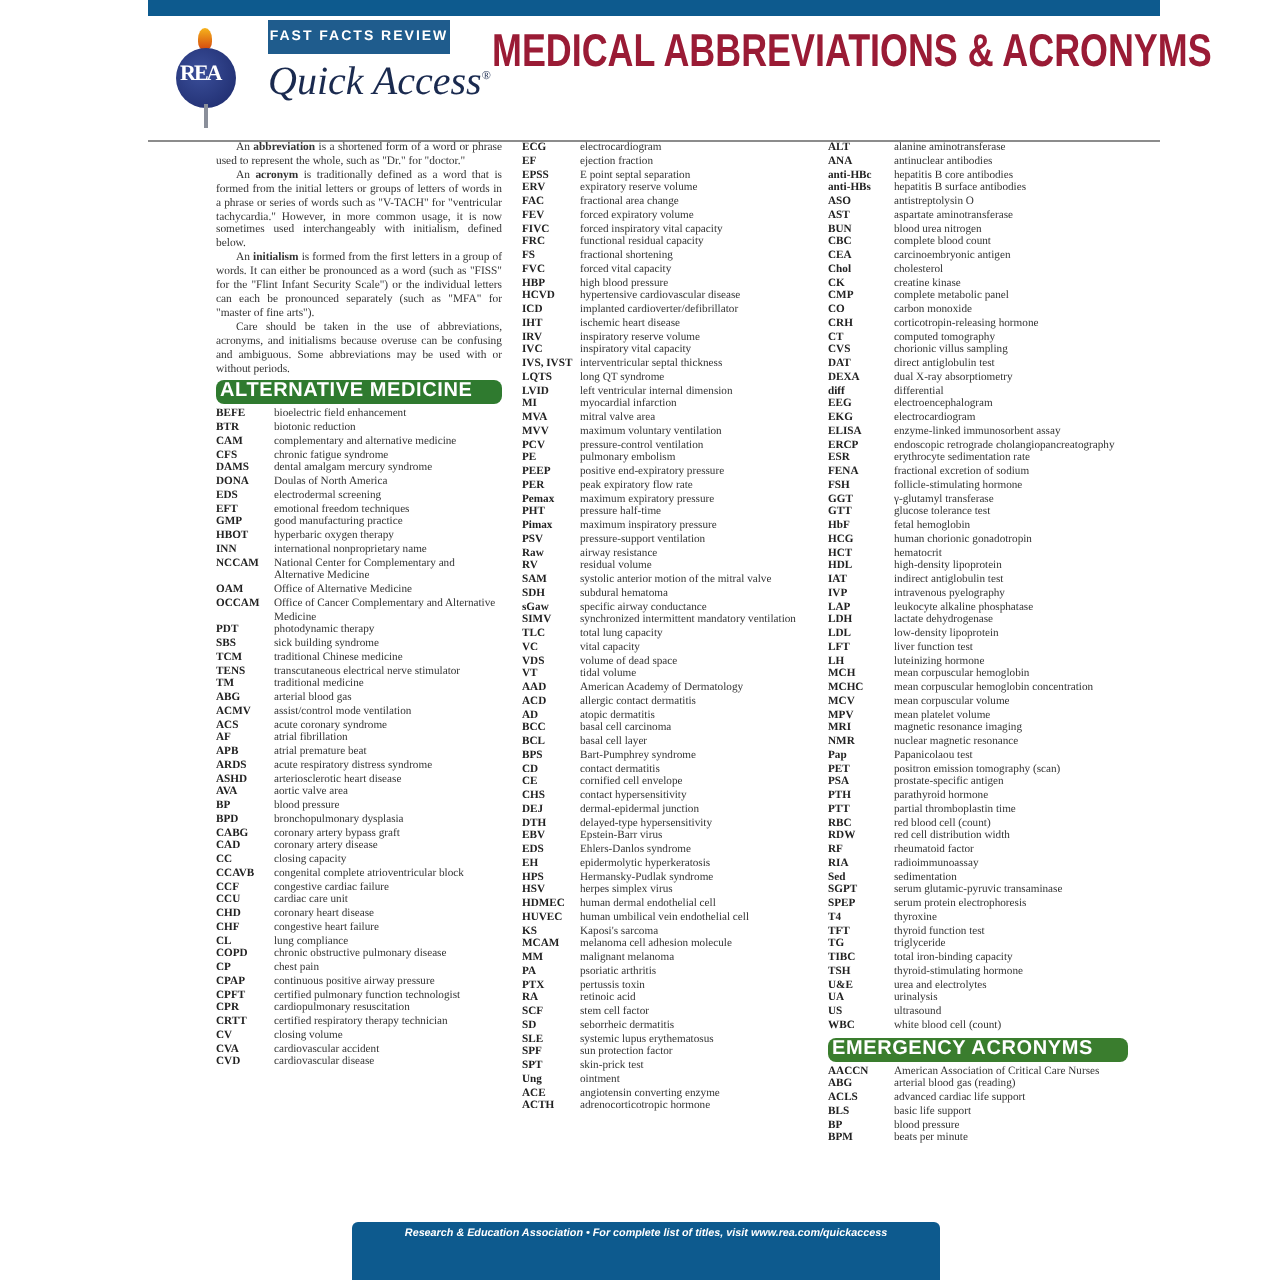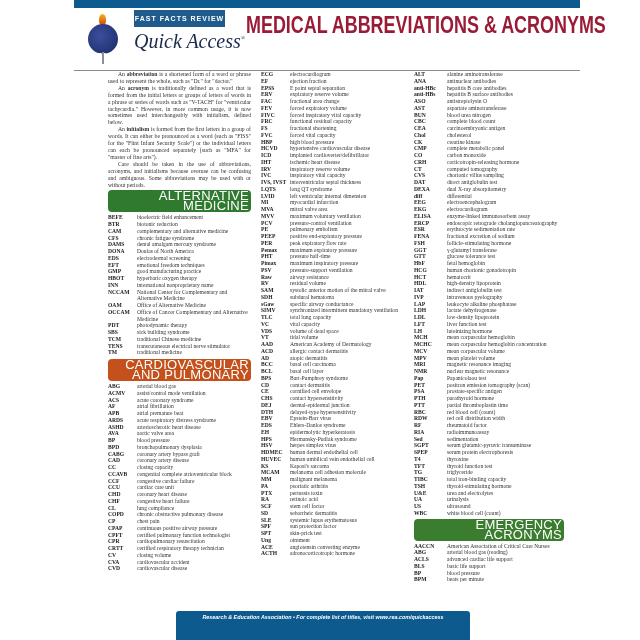--- a/index.html
+++ b/index.html
@@ -5,22 +5,22 @@
   * { box-sizing: border-box; margin: 0; padding: 0; }
   html, body { width: 640px; height: 640px; background: #ffffff; overflow: hidden; }
   body { position: relative; font-family: "Liberation Serif", serif; color: #222; }
 
   .topbar { position: absolute; left: 74px; top: 0; width: 506px; height: 8px; background: #0d5a8e; }
 
   .header { position: absolute; left: 74px; top: 8px; width: 506px; height: 62px; }
   .logo { position: absolute; left: 14px; top: 4px; width: 32px; height: 50px; }
   .logo-circle { position: absolute; left: 0; top: 12px; width: 30px; height: 30px; border-radius: 50%;
                  background: radial-gradient(circle at 40% 40%, #3b4f9a, #1b2869); }
-  .logo-text { position: absolute; left: 2px; top: 19px; font-family: Liberation Mono, monospace; font-weight: bold;
-               font-size: 11px; color: #fff; letter-spacing: -1px; margin-top: 20px; }
+  .logo-text { position: absolute; left: 2px; top: 19px; font-family: Liberation Serif, serif; font-weight: bold;
+               font-size: 11px; color: #fff; letter-spacing: -1px; }
   .logo-flame { position: absolute; left: 11px; top: 2px; width: 7px; height: 11px; border-radius: 50% 50% 40% 40%;
                 background: linear-gradient(#f6b31c, #d3470f); }
   .logo-stem { position: absolute; left: 14px; top: 40px; width: 2px; height: 12px; background: #8a8f9a; }
 
   .ffr-badge { position: absolute; left: 60px; top: 2px; width: 91px; height: 17px; background: #1f5c8d;
                color: #fff; font-family: "Liberation Sans", sans-serif; font-weight: bold; font-size: 7px;
                letter-spacing: 1px; text-align: center; line-height: 17px; }
   .quick-access { position: absolute; left: 60px; top: 22px; font-family: "Liberation Serif", serif;
                   font-style: italic; font-size: 20px; color: #1a2a4f; }
   .quick-access sup { font-size: 6px; font-style: normal; }
@@ -34,22 +34,22 @@
   .content { position: absolute; left: 108px; top: 71px; width: 462px; height: 530px; }
   .col { position: absolute; top: 0; }
   .col1 { left: 0; width: 143px; }
   .col2 { left: 153px; width: 143px; }
   .col3 { left: 306px; width: 150px; }
 
   .intro { font-size: 5.7px; line-height: 6.9px; text-align: justify; color: #333; padding-top: 0; }
   .intro p { text-indent: 10px; }
   .intro b { font-weight: bold; }
 
-  .section-header { border-radius: 4px; color: #fff; font-family: "Liberation Sans", sans-serif; font-weight: normal;
-                    font-size: 13px; text-align: right; letter-spacing: 0.3px; margin: 2px 0 2px 0; line-height: 10px;
+  .section-header { border-radius: 4px; color: #fff; font-family: "Liberation Sans", sans-serif; font-weight: bold;
+                    font-size: 10px; text-align: left; letter-spacing: 0.3px; margin: 2px 0 2px 0; line-height: 10px;
                     padding: 1px 2px; }
   .sh-green { background: #2f7a2f; }
   .sh-orange { background: #c4501c; }
   .sh-olive { background: #a48b1e; }
   .sh-navy { background: #1a3566; }
   .sh-emergency { background: #3a7d2e; }
 
   .entry { display: flex; font-size: 5.6px; line-height: 6.75px; }
   .entry .abbr { width: 29px; flex: none; font-weight: bold; color: #222; }
   .col3 .entry .abbr { width: 33px; }
@@ -161,21 +161,20 @@
         <div class="entry">
           <span class="abbr">TENS</span>
           <span class="def">transcutaneous electrical nerve stimulator</span>
         </div>
         <div class="entry">
           <span class="abbr">TM</span>
           <span class="def">traditional medicine</span>
         </div>
       </div>
 
-    <div class="section-header sh-orange" style="margin-top:3px;">CARDIOVASCULAR AND PULMONARY</div>
     <div>
         <div class="entry">
           <span class="abbr">ABG</span>
           <span class="def">arterial blood gas</span>
         </div>
         <div class="entry">
           <span class="abbr">ACMV</span>
           <span class="def">assist/control mode ventilation</span>
         </div>
         <div class="entry">

